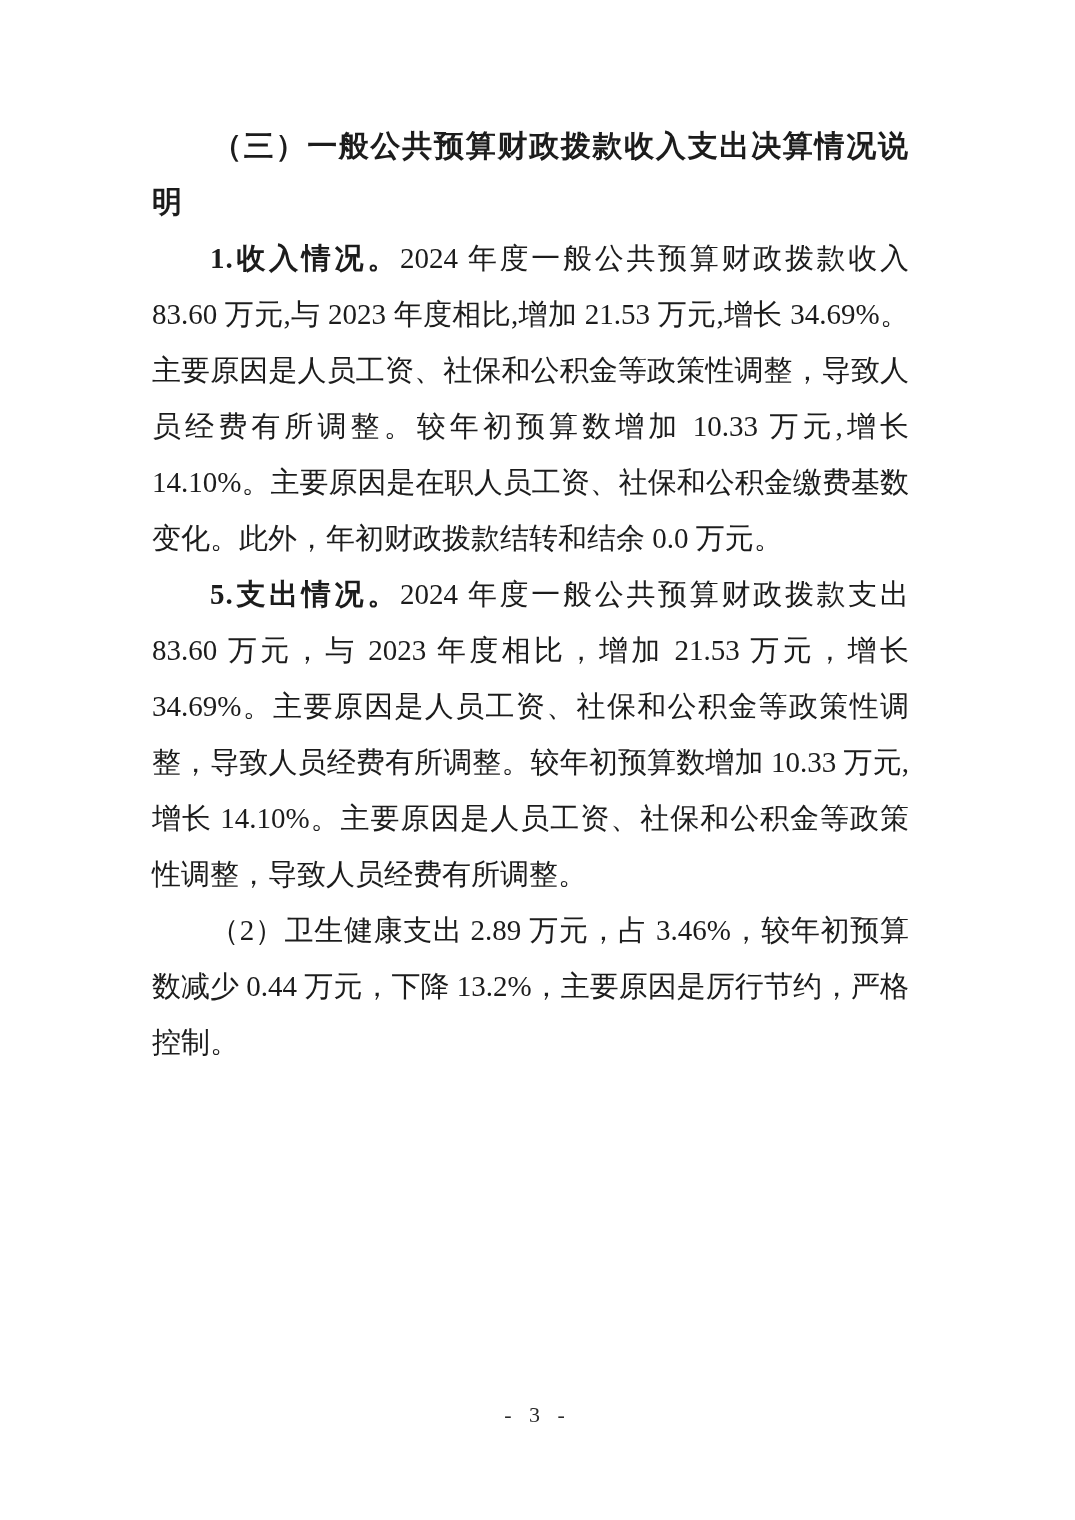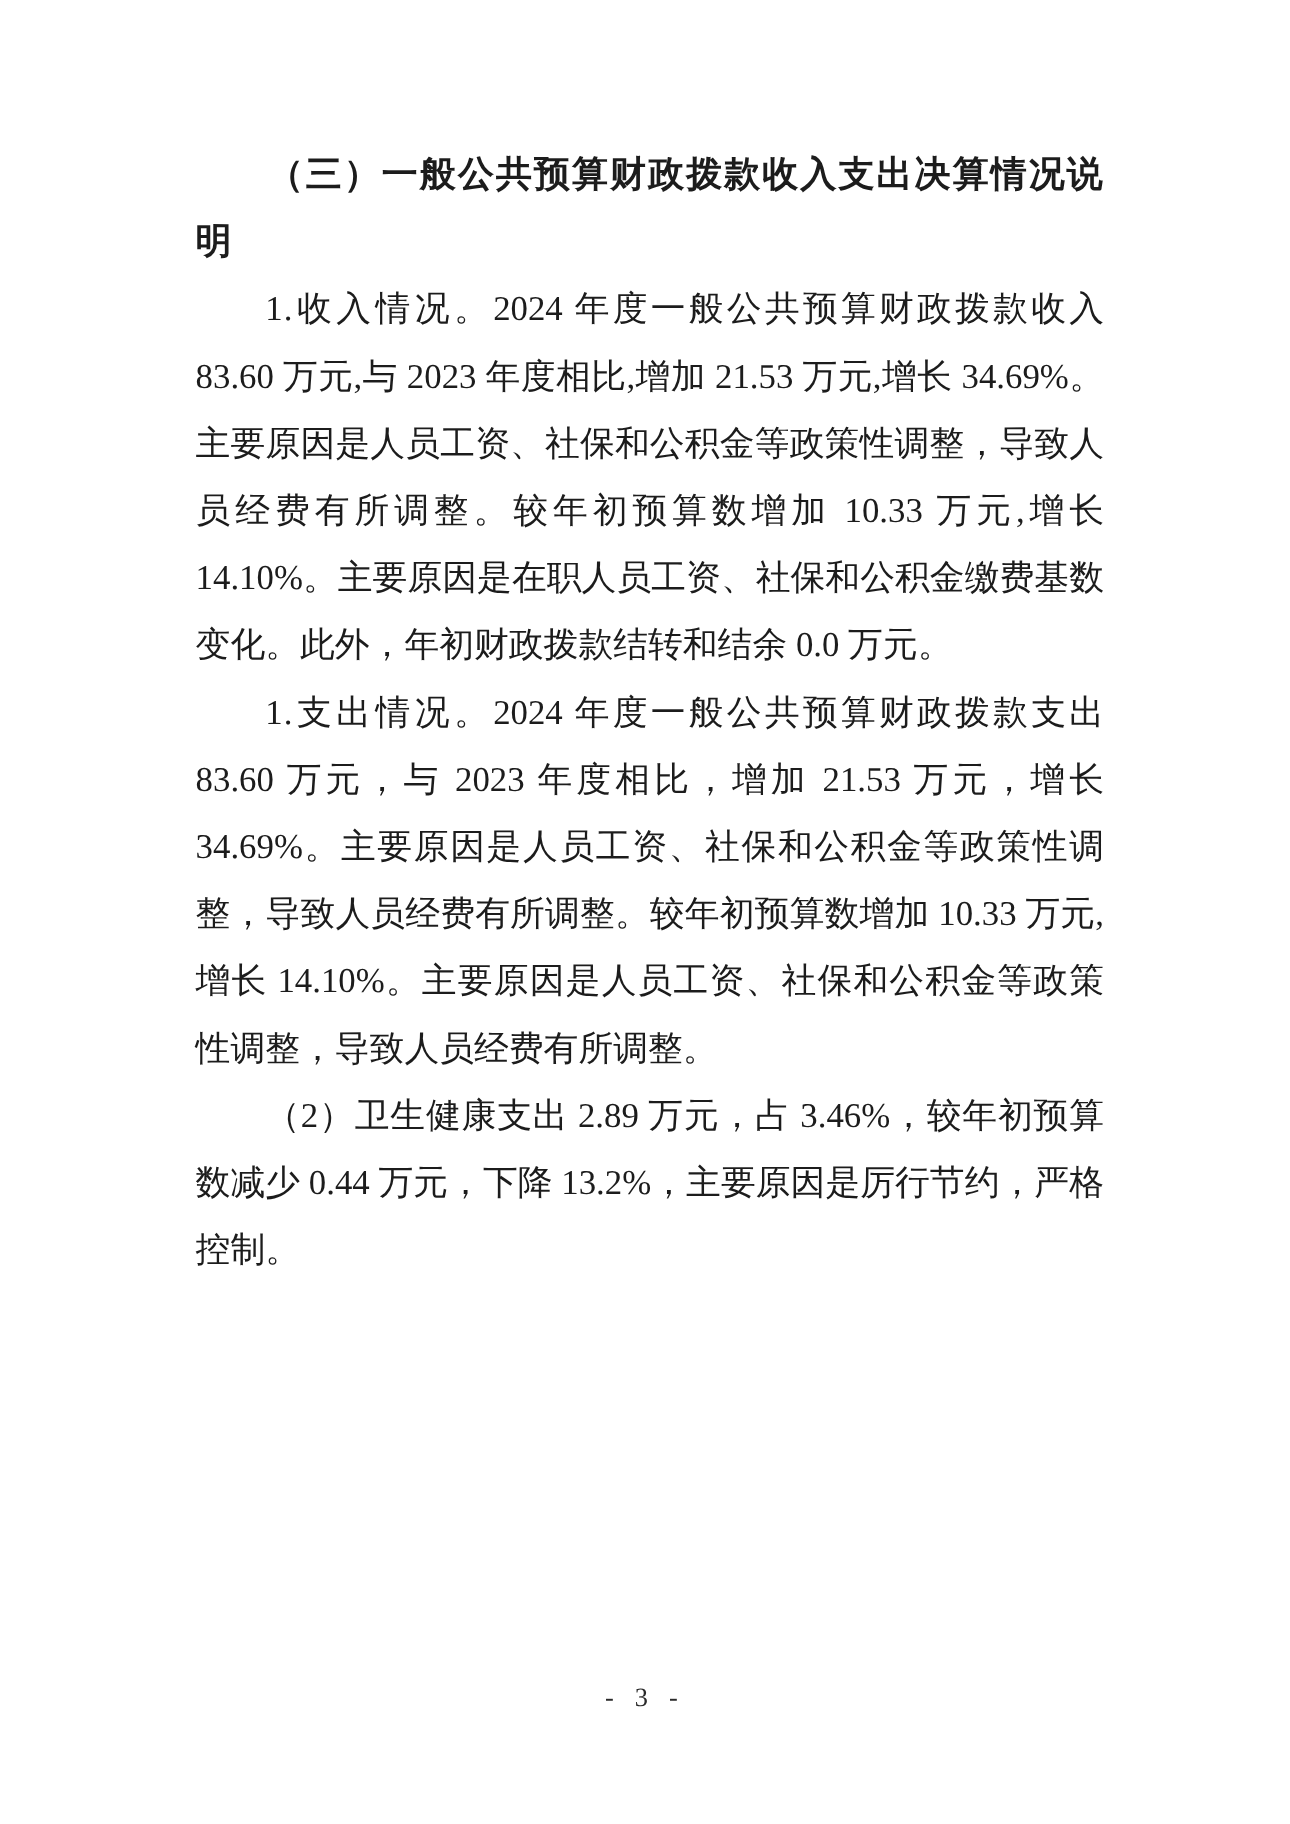--- a/index.html
+++ b/index.html
@@ -12,21 +12,21 @@
     width: 1075px;
     height: 1520px;
     background: #ffffff;
     overflow: hidden;
     font-family: "Liberation Serif", "DejaVu Serif", serif;
     color: #1c1c1c;
   }
   .content {
     position: absolute;
     top: 118px;
-    left: 163px;
+    left: 152px;
     width: 757px;
     font-size: 29px;
     line-height: 56px;
     text-align: justify;
     text-justify: inter-ideograph;
   }
   .doc-heading {
     font-weight: bold;
     font-size: 30px;
     text-indent: 2em;
@@ -34,21 +34,21 @@
     letter-spacing: 1px;
   }
   .para {
     margin: 0;
     text-indent: 2em;
   }
   .para.indent-extra {
     text-indent: 2.5em;
   }
   .para .lead {
-    font-weight: normal;
+    font-weight: bold;
     letter-spacing: 1px;
   }
   .page-footer {
     position: absolute;
     bottom: 92px;
     left: 0;
     width: 100%;
     text-align: center;
     font-size: 22px;
     color: #2a2a2a;
@@ -58,21 +58,21 @@
 </head>
 <body>
 
 <div class="page">
   <div class="content">
 
     <p class="doc-heading">（三）一般公共预算财政拨款收入支出决算情况说明</p>
 
     <p class="para"><span class="lead">1.收入情况。</span><span>2024 年度一般公共预算财政拨款收入 83.60 万元,与 2023 年度相比,增加 21.53 万元,增长 34.69%。主要原因是人员工资、社保和公积金等政策性调整，导致人员经费有所调整。较年初预算数增加 10.33 万元,增长 14.10%。主要原因是在职人员工资、社保和公积金缴费基数变化。此外，年初财政拨款结转和结余 0.0 万元。</span></p>
 
-    <p class="para"><span class="lead">1.支出情况。</span><span>2024 年度一般公共预算财政拨款支出 83.60 万元，与 2023 年度相比，增加 21.53 万元，增长 34.69%。主要原因是人员工资、社保和公积金等政策性调整，导致人员经费有所调整。较年初预算数增加 10.33 万元,增长 14.10%。主要原因是人员工资、社保和公积金等政策性调整，导致人员经费有所调整。</span></p>
+    <p class="para"><span class="lead">5.支出情况。</span><span>2024 年度一般公共预算财政拨款支出 83.60 万元，与 2023 年度相比，增加 21.53 万元，增长 34.69%。主要原因是人员工资、社保和公积金等政策性调整，导致人员经费有所调整。较年初预算数增加 10.33 万元,增长 14.10%。主要原因是人员工资、社保和公积金等政策性调整，导致人员经费有所调整。</span></p>
 
 
 
 
     <p class="para"><span>（2）卫生健康支出 2.89 万元，占 3.46%，较年初预算数减少 0.44 万元，下降 13.2%，主要原因是厉行节约，严格控制。</span></p>
 
   </div>
 
   <div class="page-footer">- 3 -</div>
 </div>

